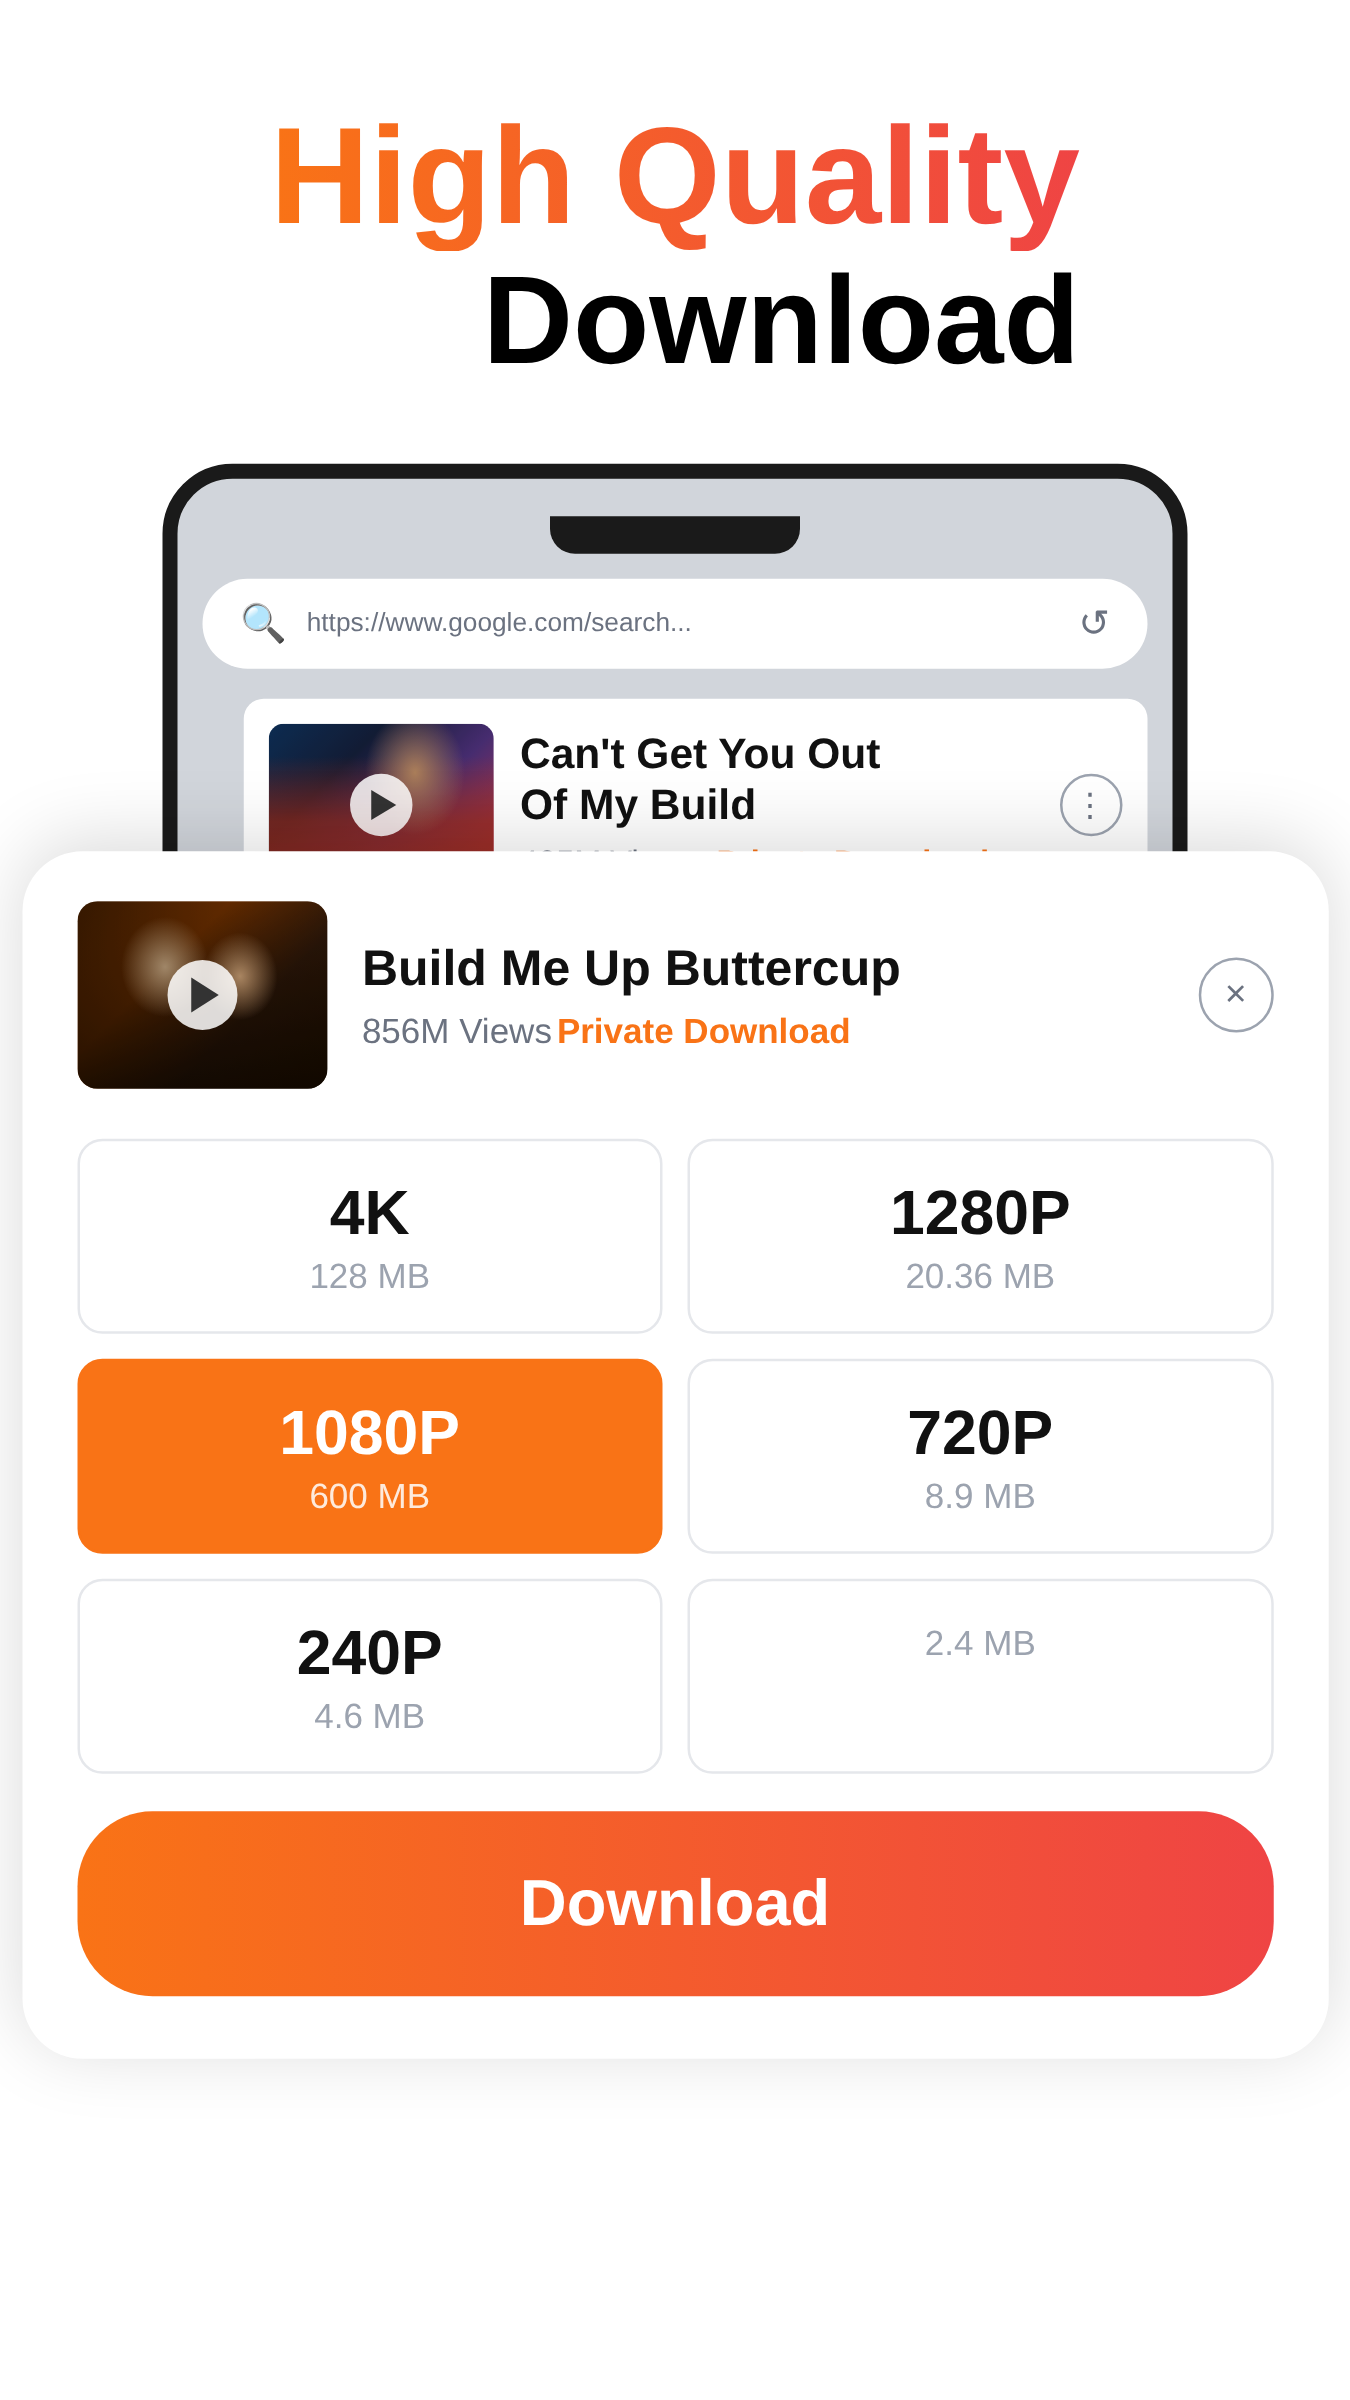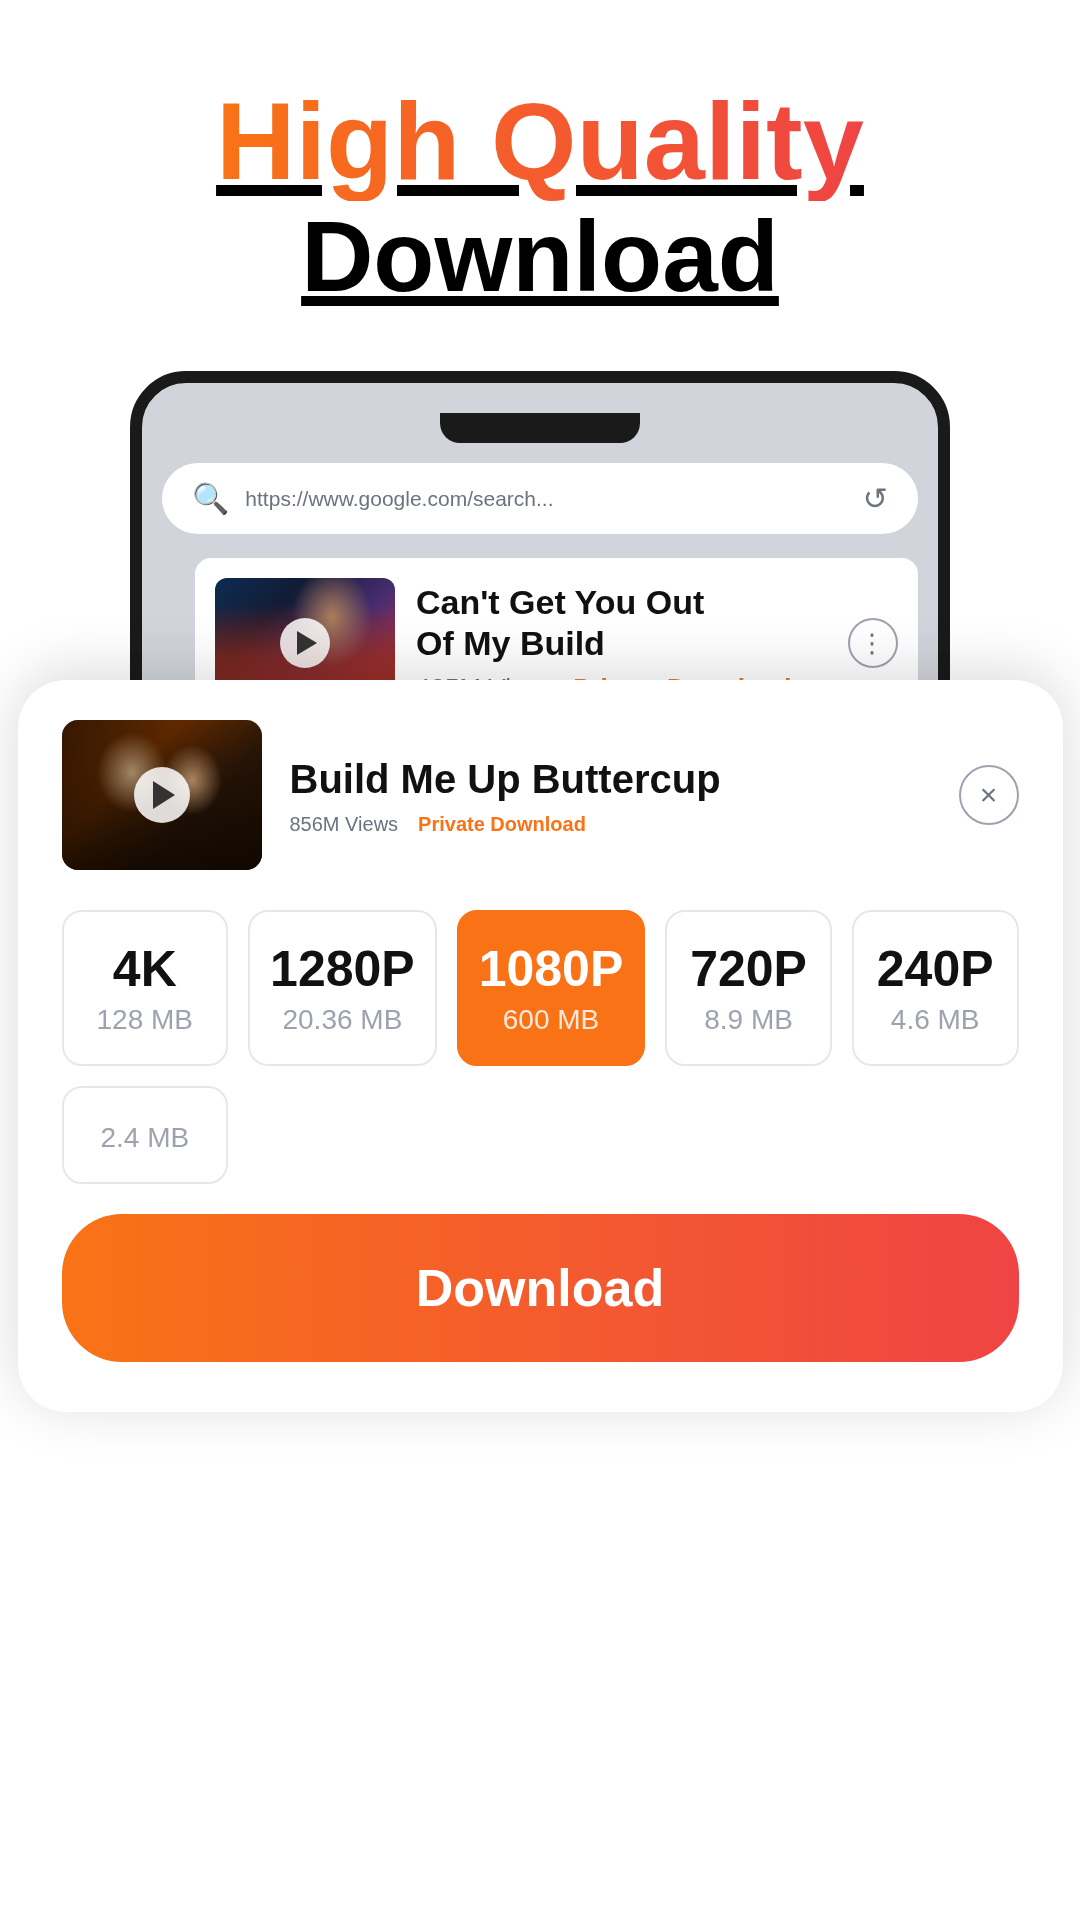--- a/index.html
+++ b/index.html
@@ -18,23 +18,22 @@
       min-height: 1920px;
       background: #ffffff;
       display: flex;
       flex-direction: column;
       align-items: center;
       padding-top: 80px;
     }
 
     
     .header-section {
-      text-align: center;
+      text-align: right;
       margin-bottom: 60px;
-      text-decoration: underline;
     }
 
     .title-high-quality {
       font-size: 110px;
       font-weight: 900;
       background: linear-gradient(to right, #f97316, #ef4444);
       -webkit-background-clip: text;
       -webkit-text-fill-color: transparent;
       background-clip: text;
       line-height: 1.1;
@@ -255,22 +254,22 @@
       font-size: 40px;
       font-weight: 900;
       color: #111;
       line-height: 1.2;
       margin-bottom: 10px;
     }
 
     .panel-meta {
       display: flex;
       align-items: center;
-      gap: 20px;
-      font-size: 20px;
+      gap: 4px;
+      font-size: 28px;
     }
 
     .panel-views {
       color: #6b7280;
     }
 
     .panel-private-download {
       color: #f97316;
       font-weight: 600;
     }
@@ -289,21 +288,21 @@
 
     .close-x {
       font-size: 30px;
       color: #6b7280;
       line-height: 1;
     }
 
     
     .quality-grid {
       display: grid;
-      grid-template-columns: 1fr 1fr 1fr 1fr 1fr;
+      grid-template-columns: 1fr 1fr;
       gap: 20px;
       margin-bottom: 30px;
     }
 
     .quality-option {
       border: 2px solid #e5e7eb;
       border-radius: 20px;
       padding: 28px 20px;
       text-align: center;
       cursor: pointer;

